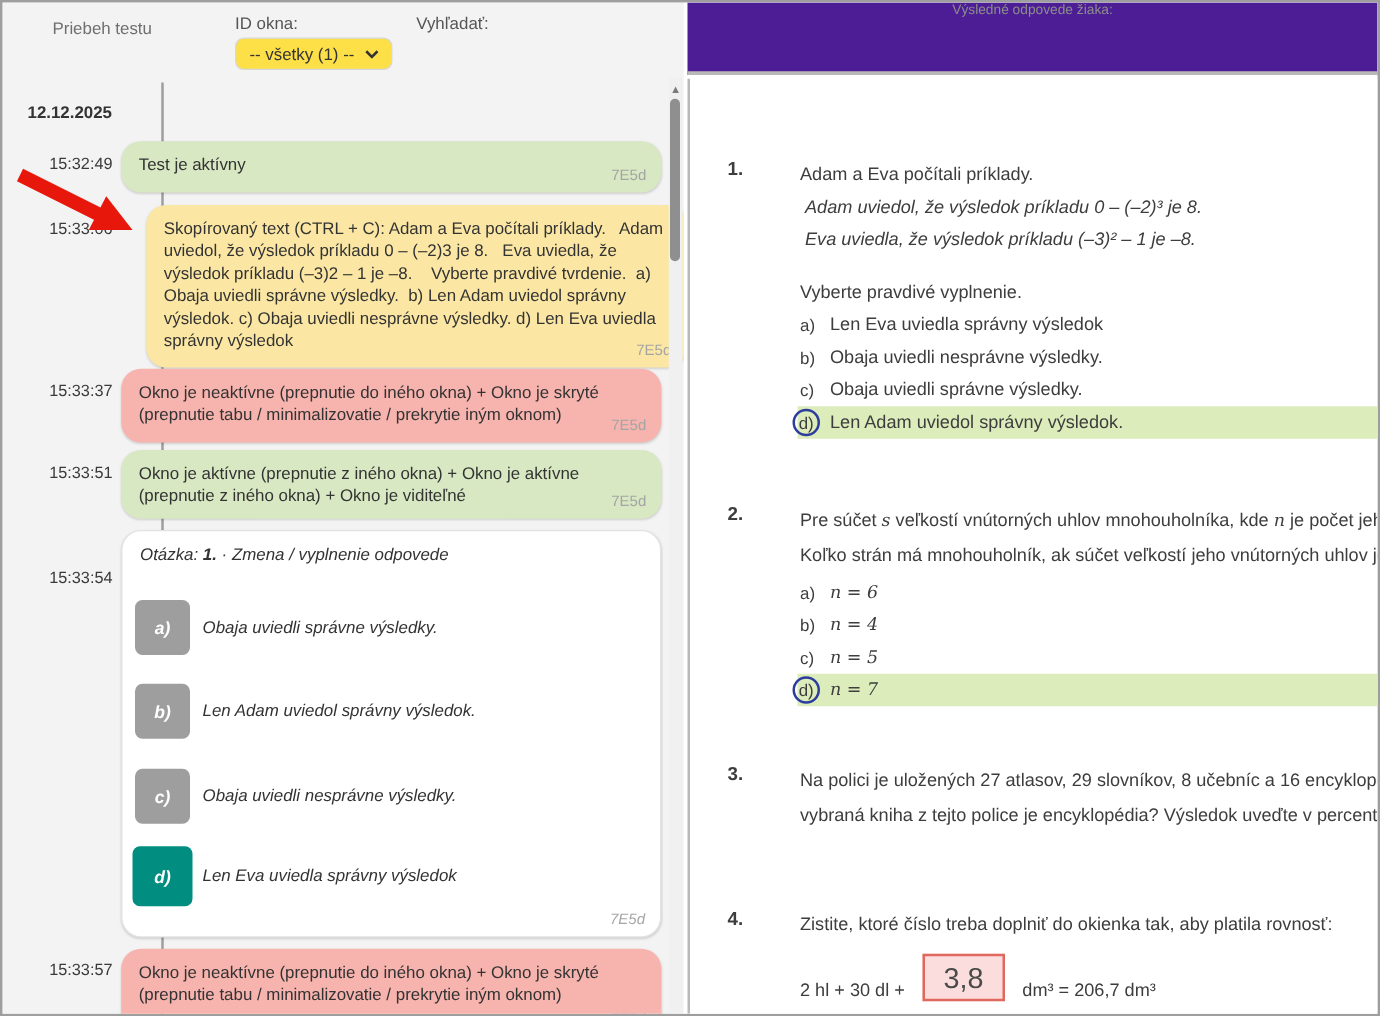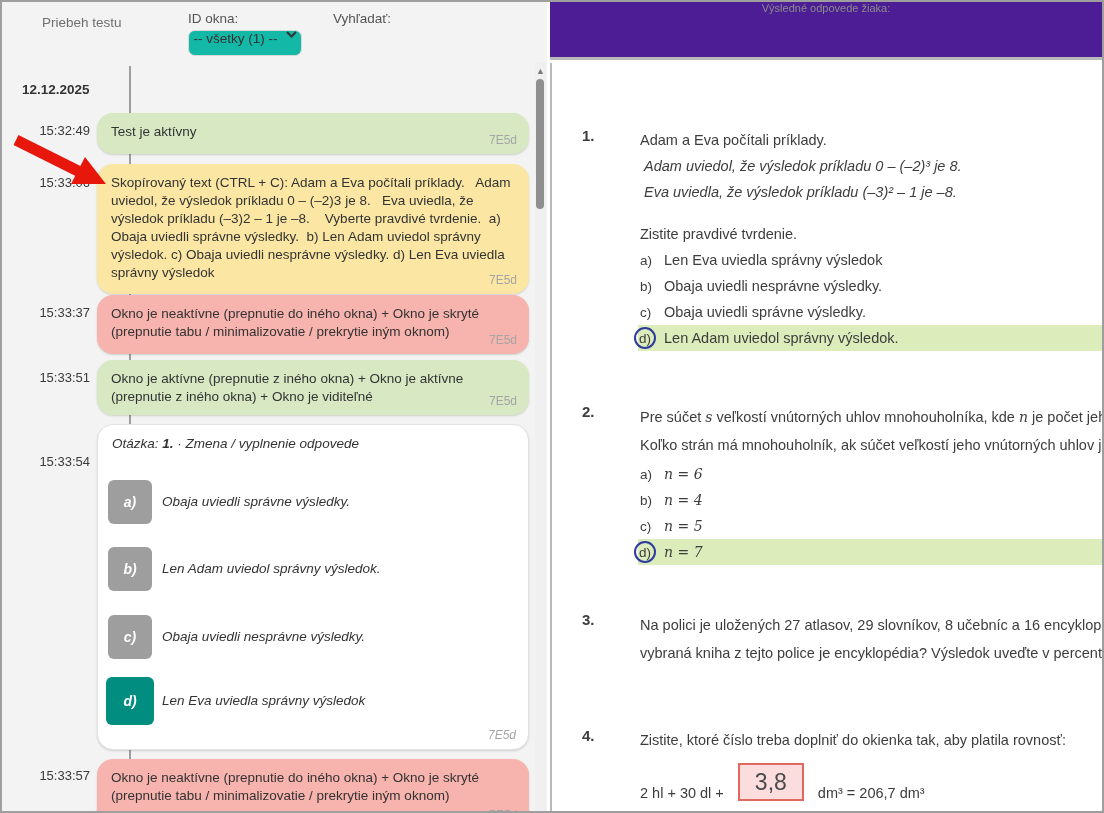--- a/index.html
+++ b/index.html
@@ -6,41 +6,41 @@
   html,body { width:1104px; height:813px; overflow:hidden;
     font-family:"Liberation Sans", sans-serif; }
   .window { position:relative; width:1104px; height:813px;
     border:2px solid #9e9e9e; background:#f3f3f3; overflow:hidden; }
 
   
   .left-panel { position:absolute; left:0; top:0; width:545px; height:100%; background:#f3f3f3; }
   .panel-title { position:absolute; left:40px; top:13px; font-size:13.5px; color:#6f6f6f; }
   .ctrl-label { position:absolute; top:9px; font-size:13.5px; color:#555; }
   .lbl-id { left:186px; } .lbl-search { left:331px; }
-  .select-box { position:absolute; left:186px; top:28px; width:114px; height:26px;
-    background:#14b8a6; border:1px solid #d8d8d8; border-radius:7px;
-    display:flex; justify-content:center; gap:8px;
+  .select-box { position:absolute; left:186px; top:28px; width:126px; height:26px;
+    background:#fde047; border:1px solid #d8d8d8; border-radius:7px;
+    display:flex; align-items:center; justify-content:center; gap:8px;
     font-size:13.5px; color:#333; cursor:pointer; }
   .search-input { position:absolute; left:331px; top:28px; width:202px; height:26px;
     background:#fff; border:1px solid #ddd; border-radius:7px; padding:0 10px;
     font-size:13.5px; color:#333; font-family:"Liberation Sans",sans-serif; }
   .search-input::placeholder { color:#a8a8a8; }
 
   .timeline { position:absolute; left:0; top:60px; width:533px; bottom:0; }
   .vline { position:absolute; left:127px; top:4px; bottom:0; width:2px; background:#9e9e9e; }
   .tl-date { position:absolute; left:20px; top:20px; font-size:13.5px; font-weight:bold; color:#333; }
   .tl-time { position:absolute; left:8px; width:80px; text-align:right; font-size:13px; color:#3a3a3a; }
 
   .bubble { position:absolute; left:95px; width:432px; border-radius:16px;
     padding:10px 14px; font-size:13.5px; line-height:18px; color:#333;
     box-shadow:0 1px 2px rgba(0,0,0,.15); }
   .bubble .btext { white-space:pre-wrap; }
   .bubble .wid { position:absolute; right:12px; bottom:5px; font-size:12px; color:#a5a5a5; }
   .b-green  { background:#d8e8c2; }
-  .b-yellow { background:#fbe7a3; }
+  .b-yellow { background:#fbe7a3;margin-left:20px; }
   .b-red    { background:#f7b3ad; }
   .b-white  { background:#ffffff; border:1px solid #e3e3e3;font-style:italic; }
 
   .q-title { font-size:13.5px; color:#333; }
   .q-title b { font-weight:bold; }
   .opt-sq { position:absolute; left:10px; width:44px; height:44px; border-radius:6px;
     background:#9e9e9e; color:#fff; font-size:14px; font-weight:bold;
     display:flex; align-items:center; justify-content:center; }
   .opt-sq.teal { left:8px; width:48px; height:48px; background:#018e80; }
   .opt-txt { position:absolute; left:64px; height:18px; font-size:13.5px; color:#333; white-space:nowrap; }
@@ -170,21 +170,21 @@
     </div>
 
     <div class="doc">
 
       <div class="q">
         <div class="q-num">1.</div>
         <div class="q-body">
           <div class="q-line">Adam a Eva počítali príklady.</div>
           <div class="stmt">Adam uviedol, že výsledok príkladu 0 – (–2)³ je 8.</div>
           <div class="stmt">Eva uviedla, že výsledok príkladu (–3)² – 1 je –8.</div>
-          <div class="prompt">Zistite pravdivé tvrdenie.</div>
+          <div class="prompt">Vyberte pravdivé vyplnenie.</div>
           <div class="opts">
             <div class="opt-row">
               <span class="opt-label">a)</span>
               <span>Len Eva uviedla správny výsledok</span>
             </div>
             <div class="opt-row">
               <span class="opt-label">b)</span>
               <span>Obaja uviedli nesprávne výsledky.</span>
             </div>
             <div class="opt-row">

